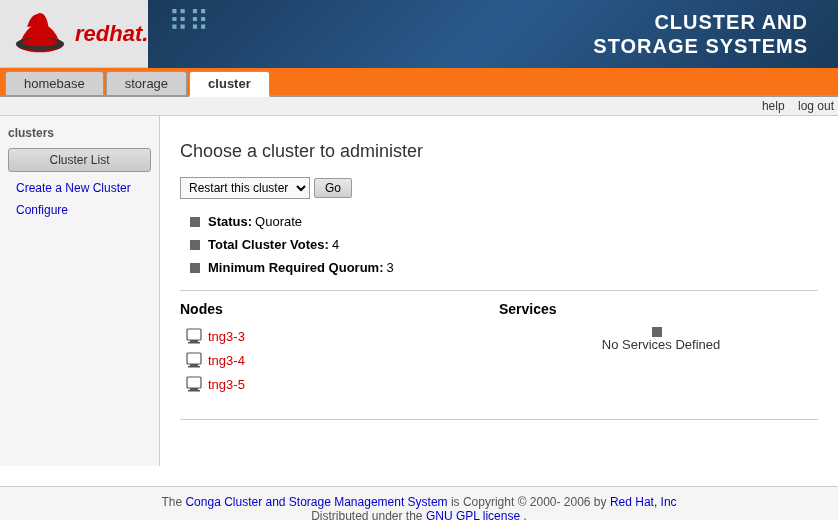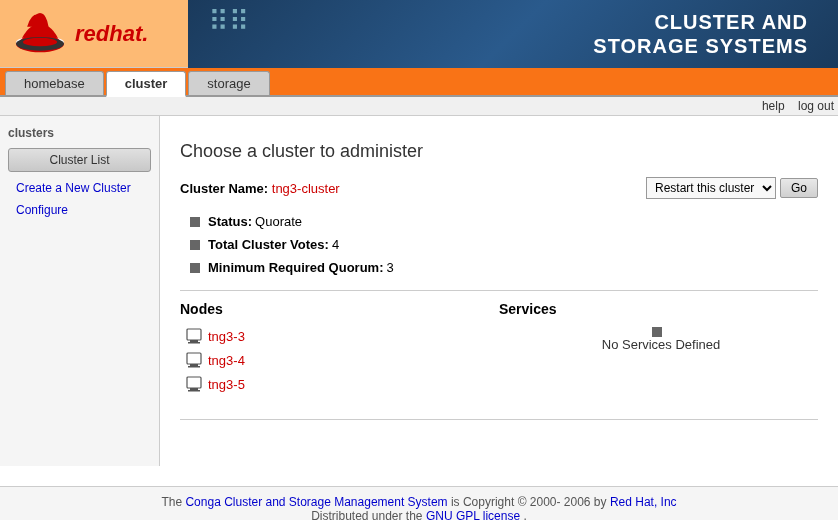--- a/index.html
+++ b/index.html
@@ -1,25 +1,24 @@
 <!DOCTYPE html>
 <html><head>
   <meta charset="utf-8">
   <style>
     * { margin: 0; padding: 0; box-sizing: border-box; }
     body { font-family: Arial, Helvetica, sans-serif; font-size: 13px; background: #fff; width: 838px; }
 
     
     .header {
-      background: #fdba74;
+      background: #e5e5e5;
       border-bottom: 1px solid #ccc;
       display: flex;
       align-items: center;
       height: 68px;
-      gap: 40px;
     }
     .header-logo {
       display: flex;
       align-items: center;
       padding-left: 10px;
     }
     .redhat-hat {
       width: 60px;
       height: 55px;
       margin-right: 5px;
@@ -295,46 +294,42 @@
     <div class="header-banner-dots">⠿⠿</div>
     <div class="header-banner-title">
       <span>CLUSTER AND</span><br>
       <span>STORAGE SYSTEMS</span>
     </div>
   </div>
 </div>
 
 <div class="nav-tabs">
   <a class="nav-tab" href="#">homebase</a>
+  <a class="nav-tab" href="#">storage</a>
   <a class="nav-tab active" href="#">cluster</a>
-  <a class="nav-tab" href="#">storage</a>
 </div>
 
 <div class="top-links">
   <a href="#">help</a>
   <a href="#">log out</a>
 </div>
 
 <div class="main-layout">
 
   <div class="sidebar">
     <div class="sidebar-title">clusters</div>
     <button class="sidebar-btn">Cluster List</button>
     <a href="#" class="sidebar-link">Create a New Cluster</a>
     <a href="#" class="sidebar-link">Configure</a>
   </div>
 
   <div class="content">
     <h2 class="page-title">Choose a cluster to administer</h2>
 
     <div class="cluster-bar">
-      <div>
-        <span class="cluster-name-label">Cluster Name:</span>
-        <span class="cluster-name-value">tng3-cluster</span>
-      </div>
       <div class="cluster-actions">
         <select class="cluster-select">
           <option>Restart this cluster</option>
         </select>
         <button class="go-btn">Go</button>
       </div>
     </div>
 
     <div class="info-row">
       <div class="bullet"></div>

